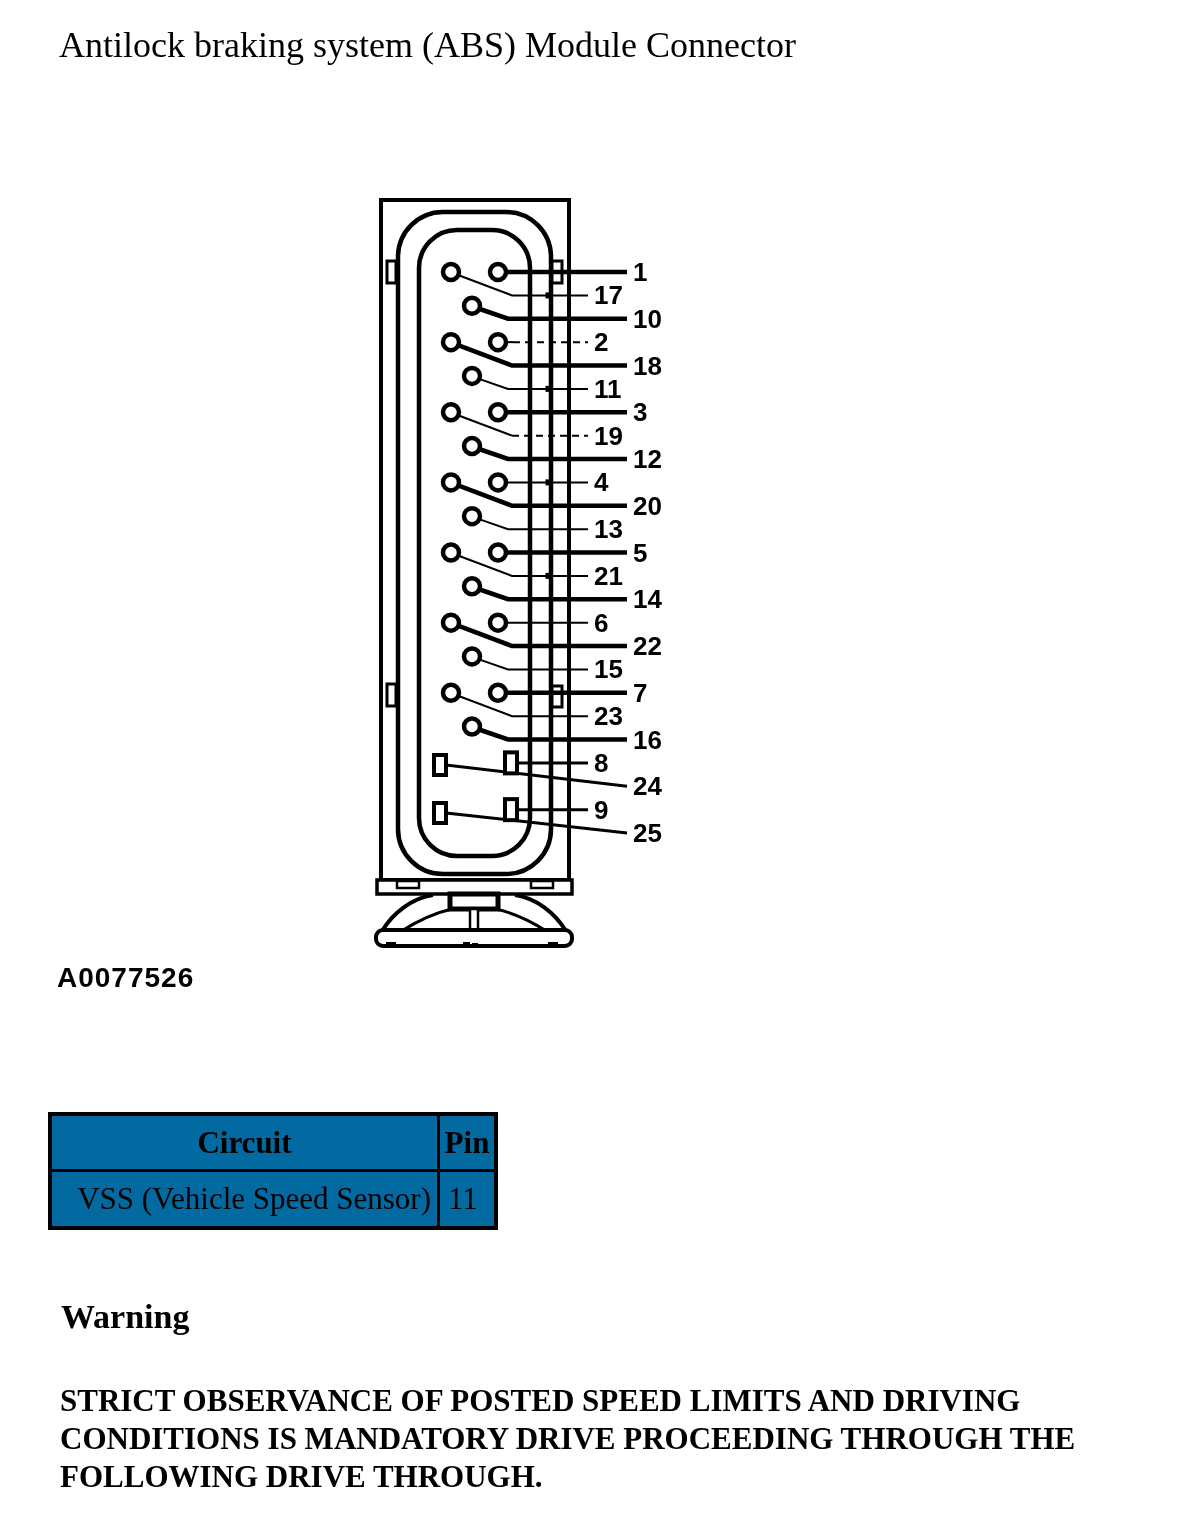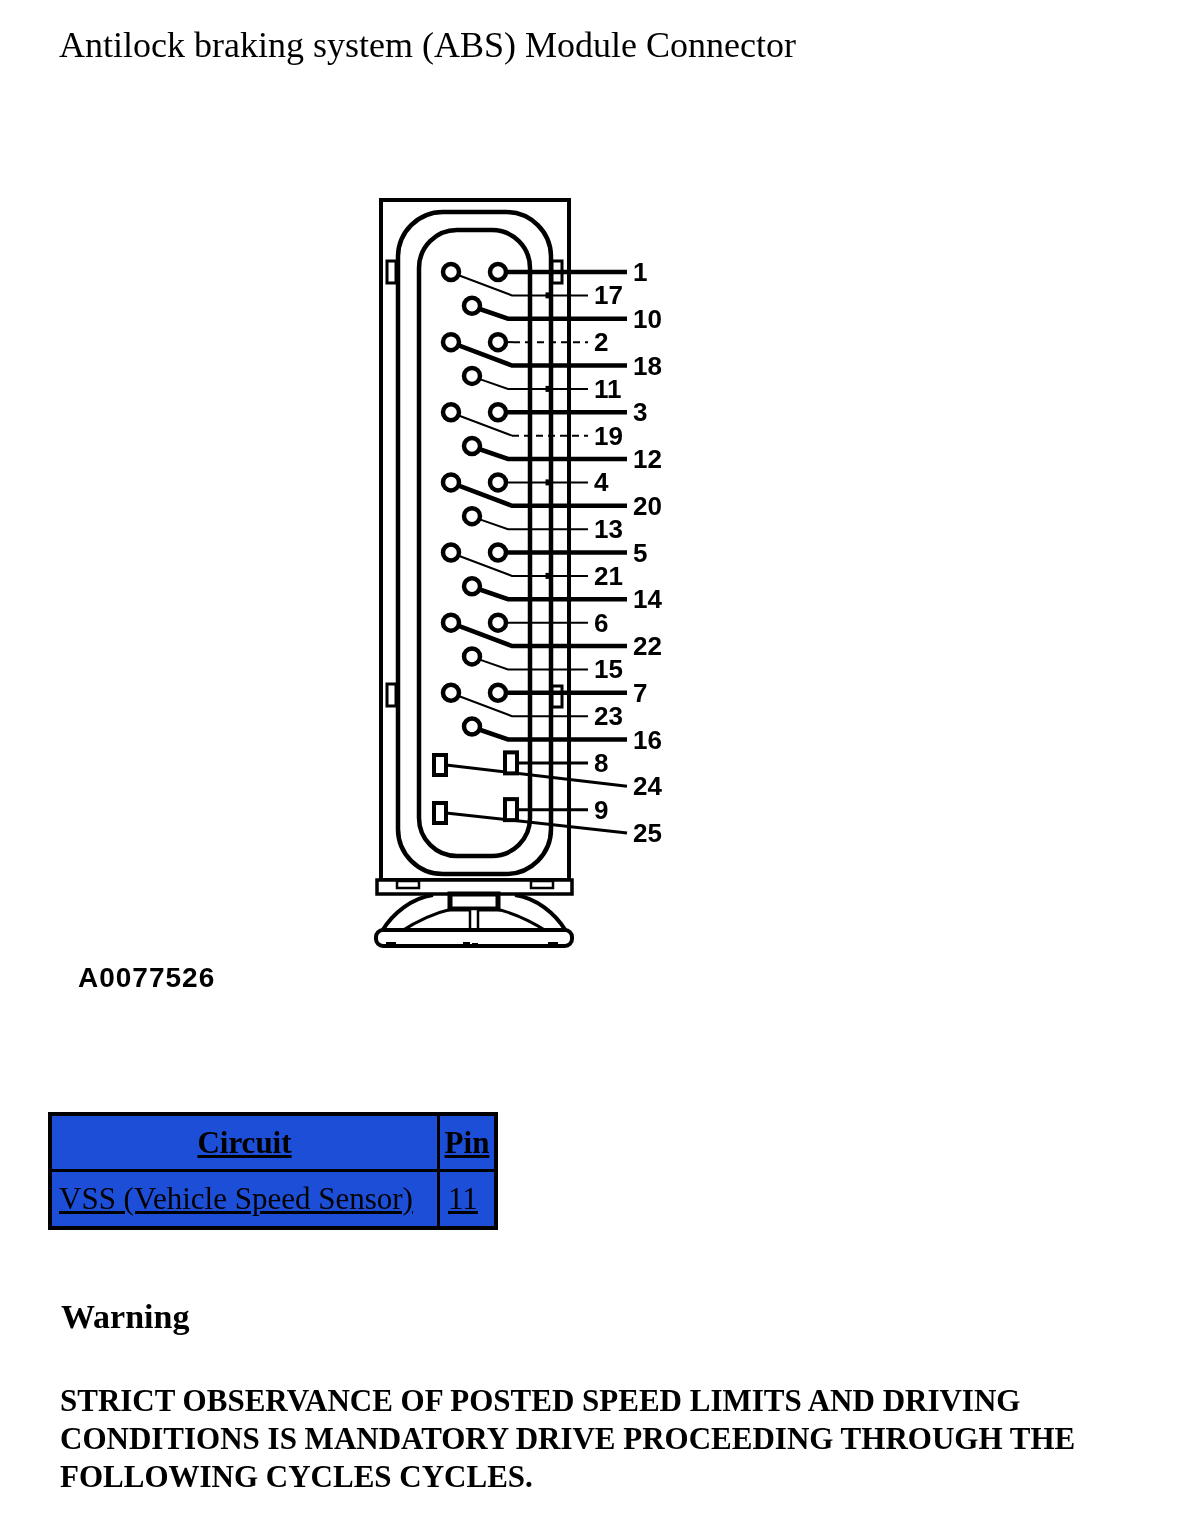--- a/index.html
+++ b/index.html
@@ -1,30 +1,30 @@
 <!DOCTYPE html>
 <html><head>
 <meta charset="utf-8">
 <style>
   html,body{margin:0;padding:0;background:#fff;}
   #page{position:relative;width:1200px;height:1514px;background:#fff;overflow:hidden;
         font-family:"Liberation Serif",serif;color:#000;}
   .abs{position:absolute;}
   #doc-title{left:59px;top:24px;font-size:36px;font-weight:normal;letter-spacing:0px;white-space:nowrap;}
   #connector-svg{left:0;top:0;}
-  #figure-caption{left:78px;top:962px;font-family:"Liberation Sans",sans-serif;
+  #figure-caption{left:57px;top:962px;font-family:"Liberation Sans",sans-serif;
                   font-size:28px;font-weight:bold;letter-spacing:1px;}
   #pin-table{left:48px;top:1112px;border-collapse:collapse;border:4px solid #000;
              font-size:31px;}
-  #pin-table th,#pin-table td{border:3px solid #000;background:#1d4ed8;text-decoration:underline;}
+  #pin-table th,#pin-table td{border:3px solid #000;background:#0369a1;}
   #pin-table th{font-weight:bold;text-align:center;height:51px;}
   #pin-table td{height:52px;font-weight:normal;}
   .col-circuit{width:383px;}
   .col-pin{width:52px;}
-  #pin-table td.cell-circuit{padding:0 6px 0 7px;text-align:left;}
+  #pin-table td.cell-circuit{padding:0 6px 0 7px;text-align:right;}
   #pin-table td.cell-pin{padding-left:8px;text-align:left;}
   #warning-heading{left:61px;top:1298px;font-size:34px;font-weight:bold;}
   #warning-text{left:60px;top:1382px;font-size:31px;font-weight:bold;line-height:38px;
                 width:1120px;}
   .pin-label{font-family:"Liberation Sans",sans-serif;font-weight:bold;font-size:26px;fill:#000;}
 </style>
 </head>
 <body>
 
 <div id="page">
@@ -149,16 +149,16 @@
       <td class="cell-pin">11</td>
     </tr>
   </tbody>
     </table>
 
   <div id="warning-heading" class="abs">Warning</div>
 
   <div id="warning-text" class="abs">
     <div>STRICT OBSERVANCE OF POSTED SPEED LIMITS AND DRIVING</div>
     <div>CONDITIONS IS MANDATORY DRIVE PROCEEDING THROUGH THE</div>
-    <div>FOLLOWING CYCLES CYCLES.</div>
+    <div>FOLLOWING DRIVE THROUGH.</div>
   </div>
 
 </div>
 
 </body></html>

